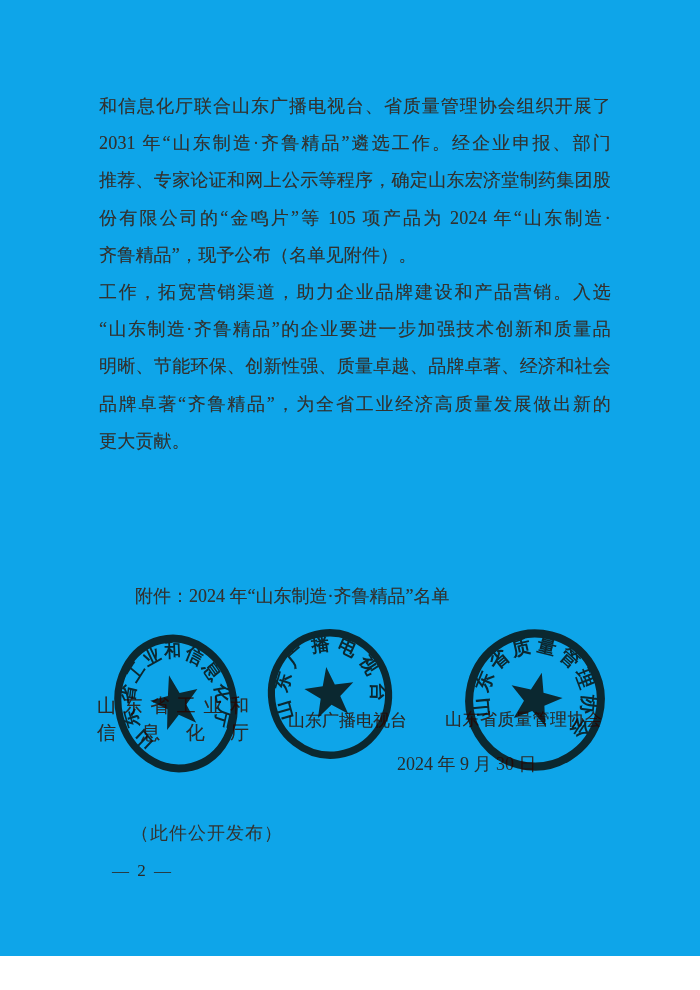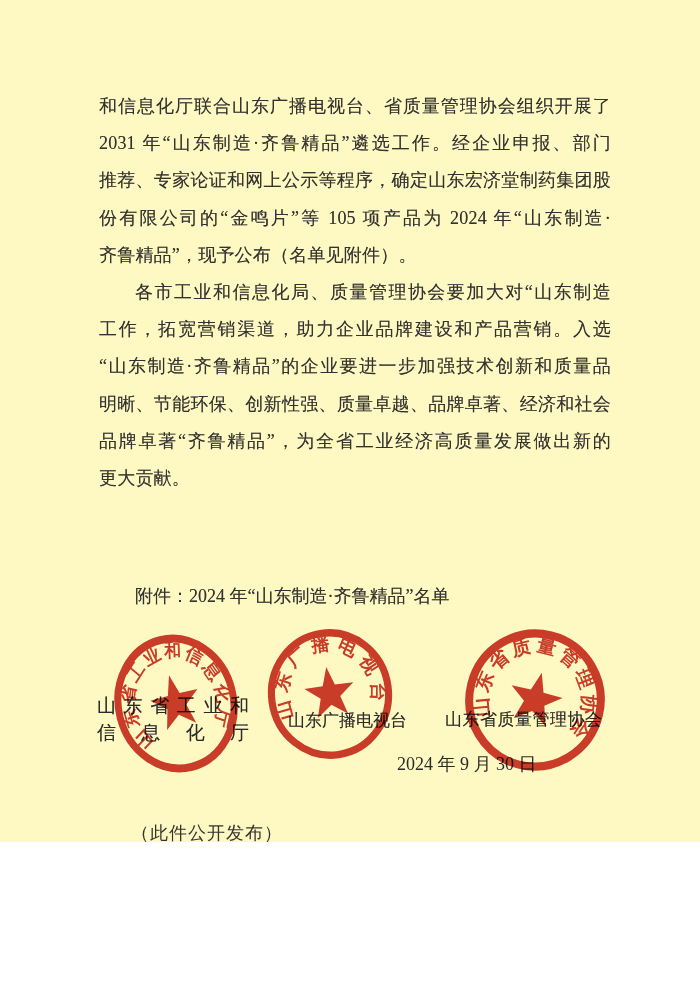--- a/index.html
+++ b/index.html
@@ -1,18 +1,18 @@
 <!DOCTYPE html>
 <html><head>
 <meta charset="utf-8">
 <style>
   html,body { margin:0; padding:0; background:#ffffff; }
   .page {
-    position:relative; width:700px; height:842px; overflow:hidden;
-    background:#fef9c3;
+    position:relative; width:700px; height:956px; overflow:hidden;
+    background:#0ea5e9;
     font-family:"Liberation Serif","DejaVu Serif",serif;
     color:#2e2d2b;
   }
   .body-text { position:absolute; left:99px; top:88px; width:512px; }
   .line {
     font-size:18px; line-height:37.2px; color:#33322f;
     letter-spacing:0.2px;
     text-shadow:0 0 0.5px rgba(40,40,40,.45);
   }
   .justify { text-align:justify; text-align-last:justify; }
@@ -40,21 +40,20 @@
 <body>
 
 <div class="page">
 
   <div class="body-text">
     <div class="line justify">和信息化厅联合山东广播电视台、省质量管理协会组织开展了</div>
     <div class="line justify">2031 年“山东制造·齐鲁精品”遴选工作。经企业申报、部门</div>
     <div class="line justify">推荐、专家论证和网上公示等程序，确定山东宏济堂制药集团股</div>
     <div class="line justify">份有限公司的“金鸣片”等 105 项产品为 2024 年“山东制造·</div>
     <div class="line">齐鲁精品”，现予公布（名单见附件）。</div>
-    <div class="line justify indent">各市工业和信息化局、质量管理协会要加大对“山东制造</div>
     <div class="line justify">工作，拓宽营销渠道，助力企业品牌建设和产品营销。入选</div>
     <div class="line justify">“山东制造·齐鲁精品”的企业要进一步加强技术创新和质量品</div>
     <div class="line justify">明晰、节能环保、创新性强、质量卓越、品牌卓著、经济和社会</div>
     <div class="line justify">品牌卓著“齐鲁精品”，为全省工业经济高质量发展做出新的</div>
     <div class="line">更大贡献。</div>
   </div>
 
   <div class="attachment">附件：2024 年“山东制造·齐鲁精品”名单</div>
 
   <div class="sig sig-left">

